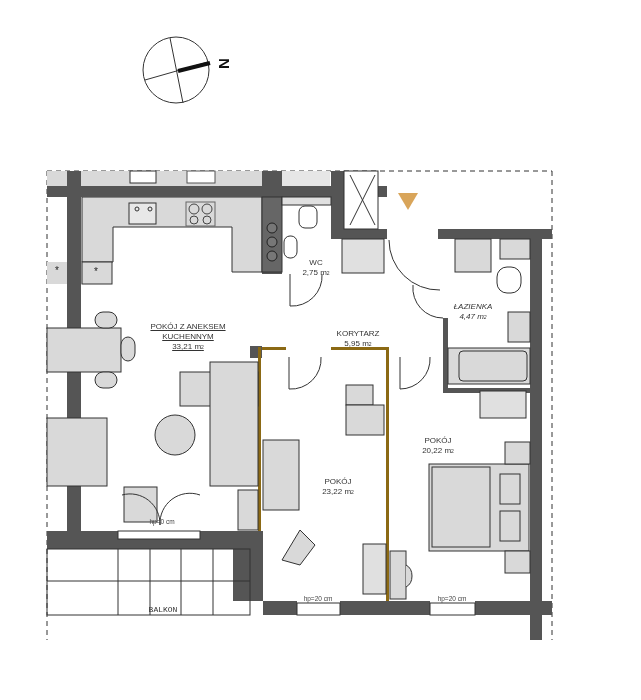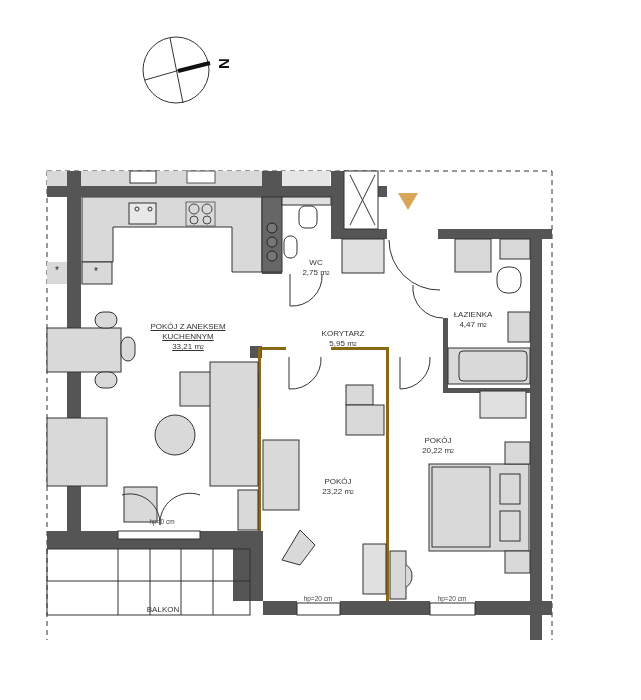--- a/index.html
+++ b/index.html
@@ -160,35 +160,35 @@
 
 <div class="lbl" style="left:188px; top:304px;text-decoration:underline;">
   <div>POKÓJ Z ANEKSEM</div>
   <div>KUCHENNYM</div>
   <div><span>33,21 m</span><sup>2</sup></div>
 </div>
 <div class="lbl" style="left:316px; top:240px;">
   <div>WC</div>
   <div><span>2,75 m</span><sup>2</sup></div>
 </div>
-<div class="lbl" style="left:343px; top:311px;">
+<div class="lbl" style="left:358px; top:311px;">
   <div>KORYTARZ</div>
   <div><span>5,95 m</span><sup>2</sup></div>
 </div>
-<div class="lbl" style="left:473px; top:292px;">
+<div class="lbl" style="left:473px; top:284px;font-style:italic;">
   <div>ŁAZIENKA</div>
   <div><span>4,47 m</span><sup>2</sup></div>
 </div>
 <div class="lbl" style="left:338px; top:459px;">
   <div>POKÓJ</div>
   <div><span>23,22 m</span><sup>2</sup></div>
 </div>
 <div class="lbl" style="left:438px; top:418px;">
   <div>POKÓJ</div>
   <div><span>20,22 m</span><sup>2</sup></div>
 </div>
-<div class="lbl" style="left:163px; top:587px;">
+<div class="lbl" style="left:163px; top:587px;font-family:Liberation Mono, monospace;">
   <div>BALKON</div>
 </div>
 
 <div class="hp" style="left:162px; top:518px;">hp=0 cm</div>
 <div class="hp" style="left:318px; top:595px;">hp=20 cm</div>
 <div class="hp" style="left:452px; top:595px;">hp=20 cm</div>
 
 </body></html>

